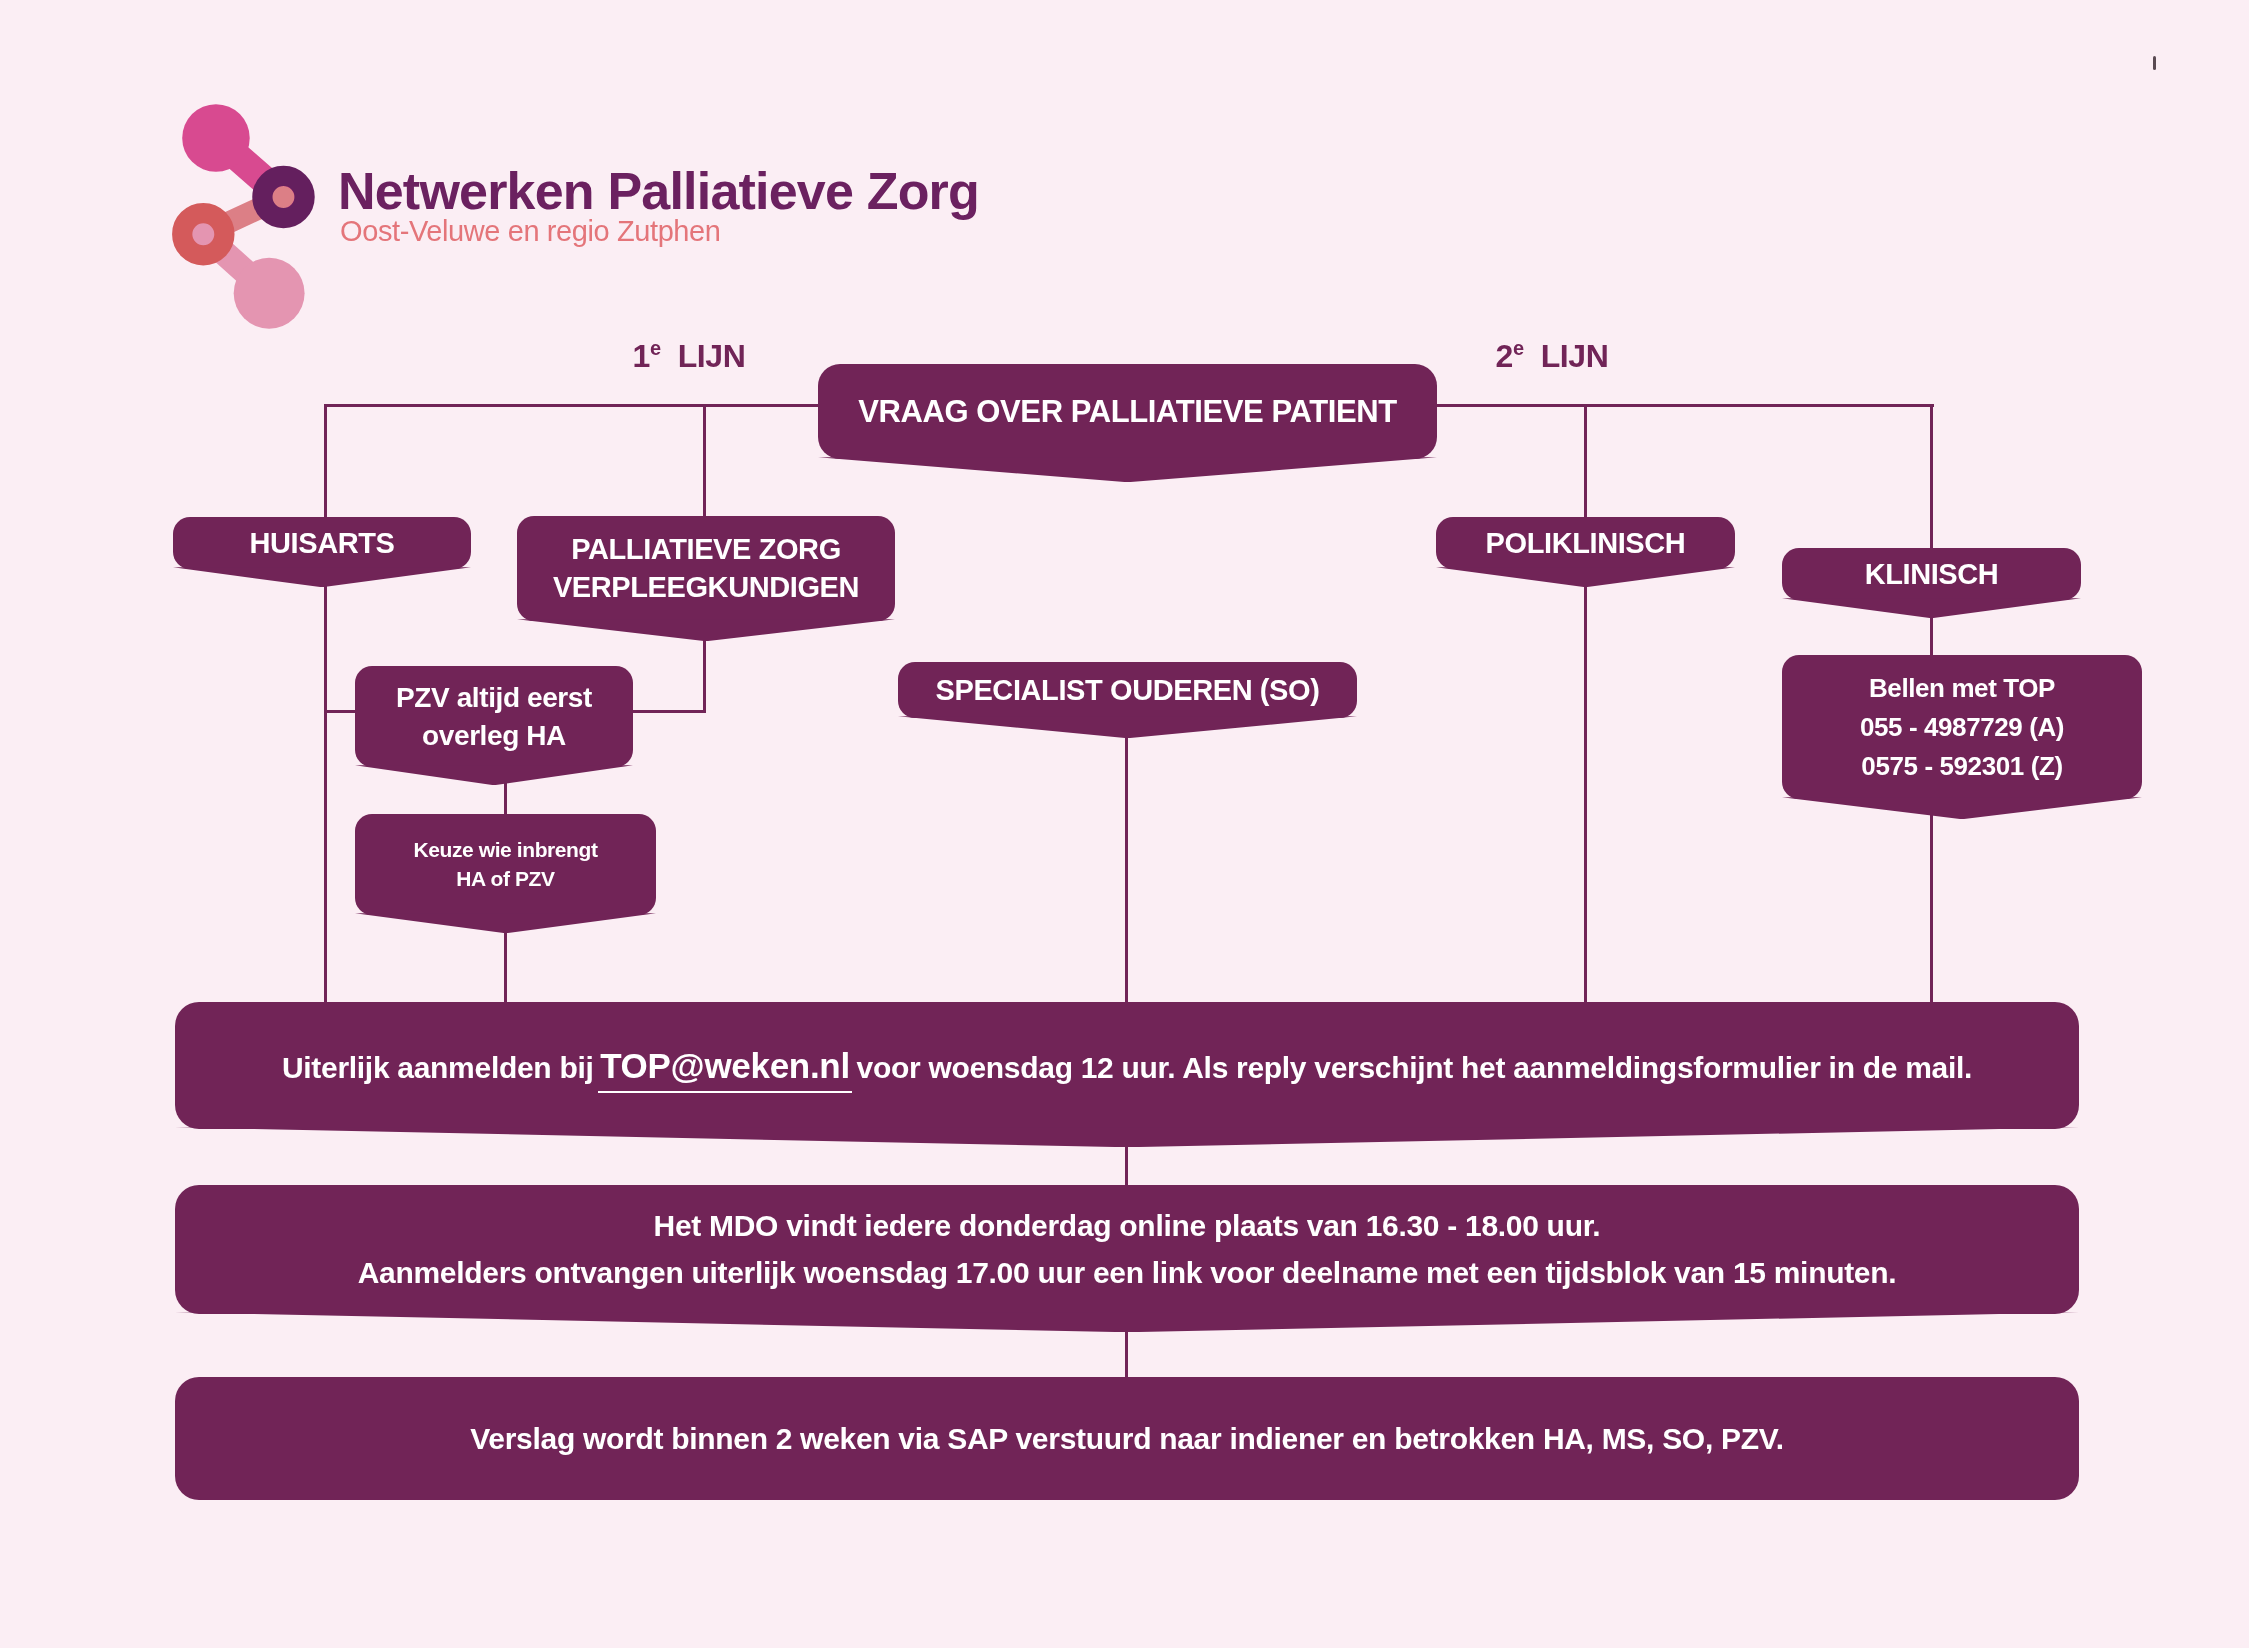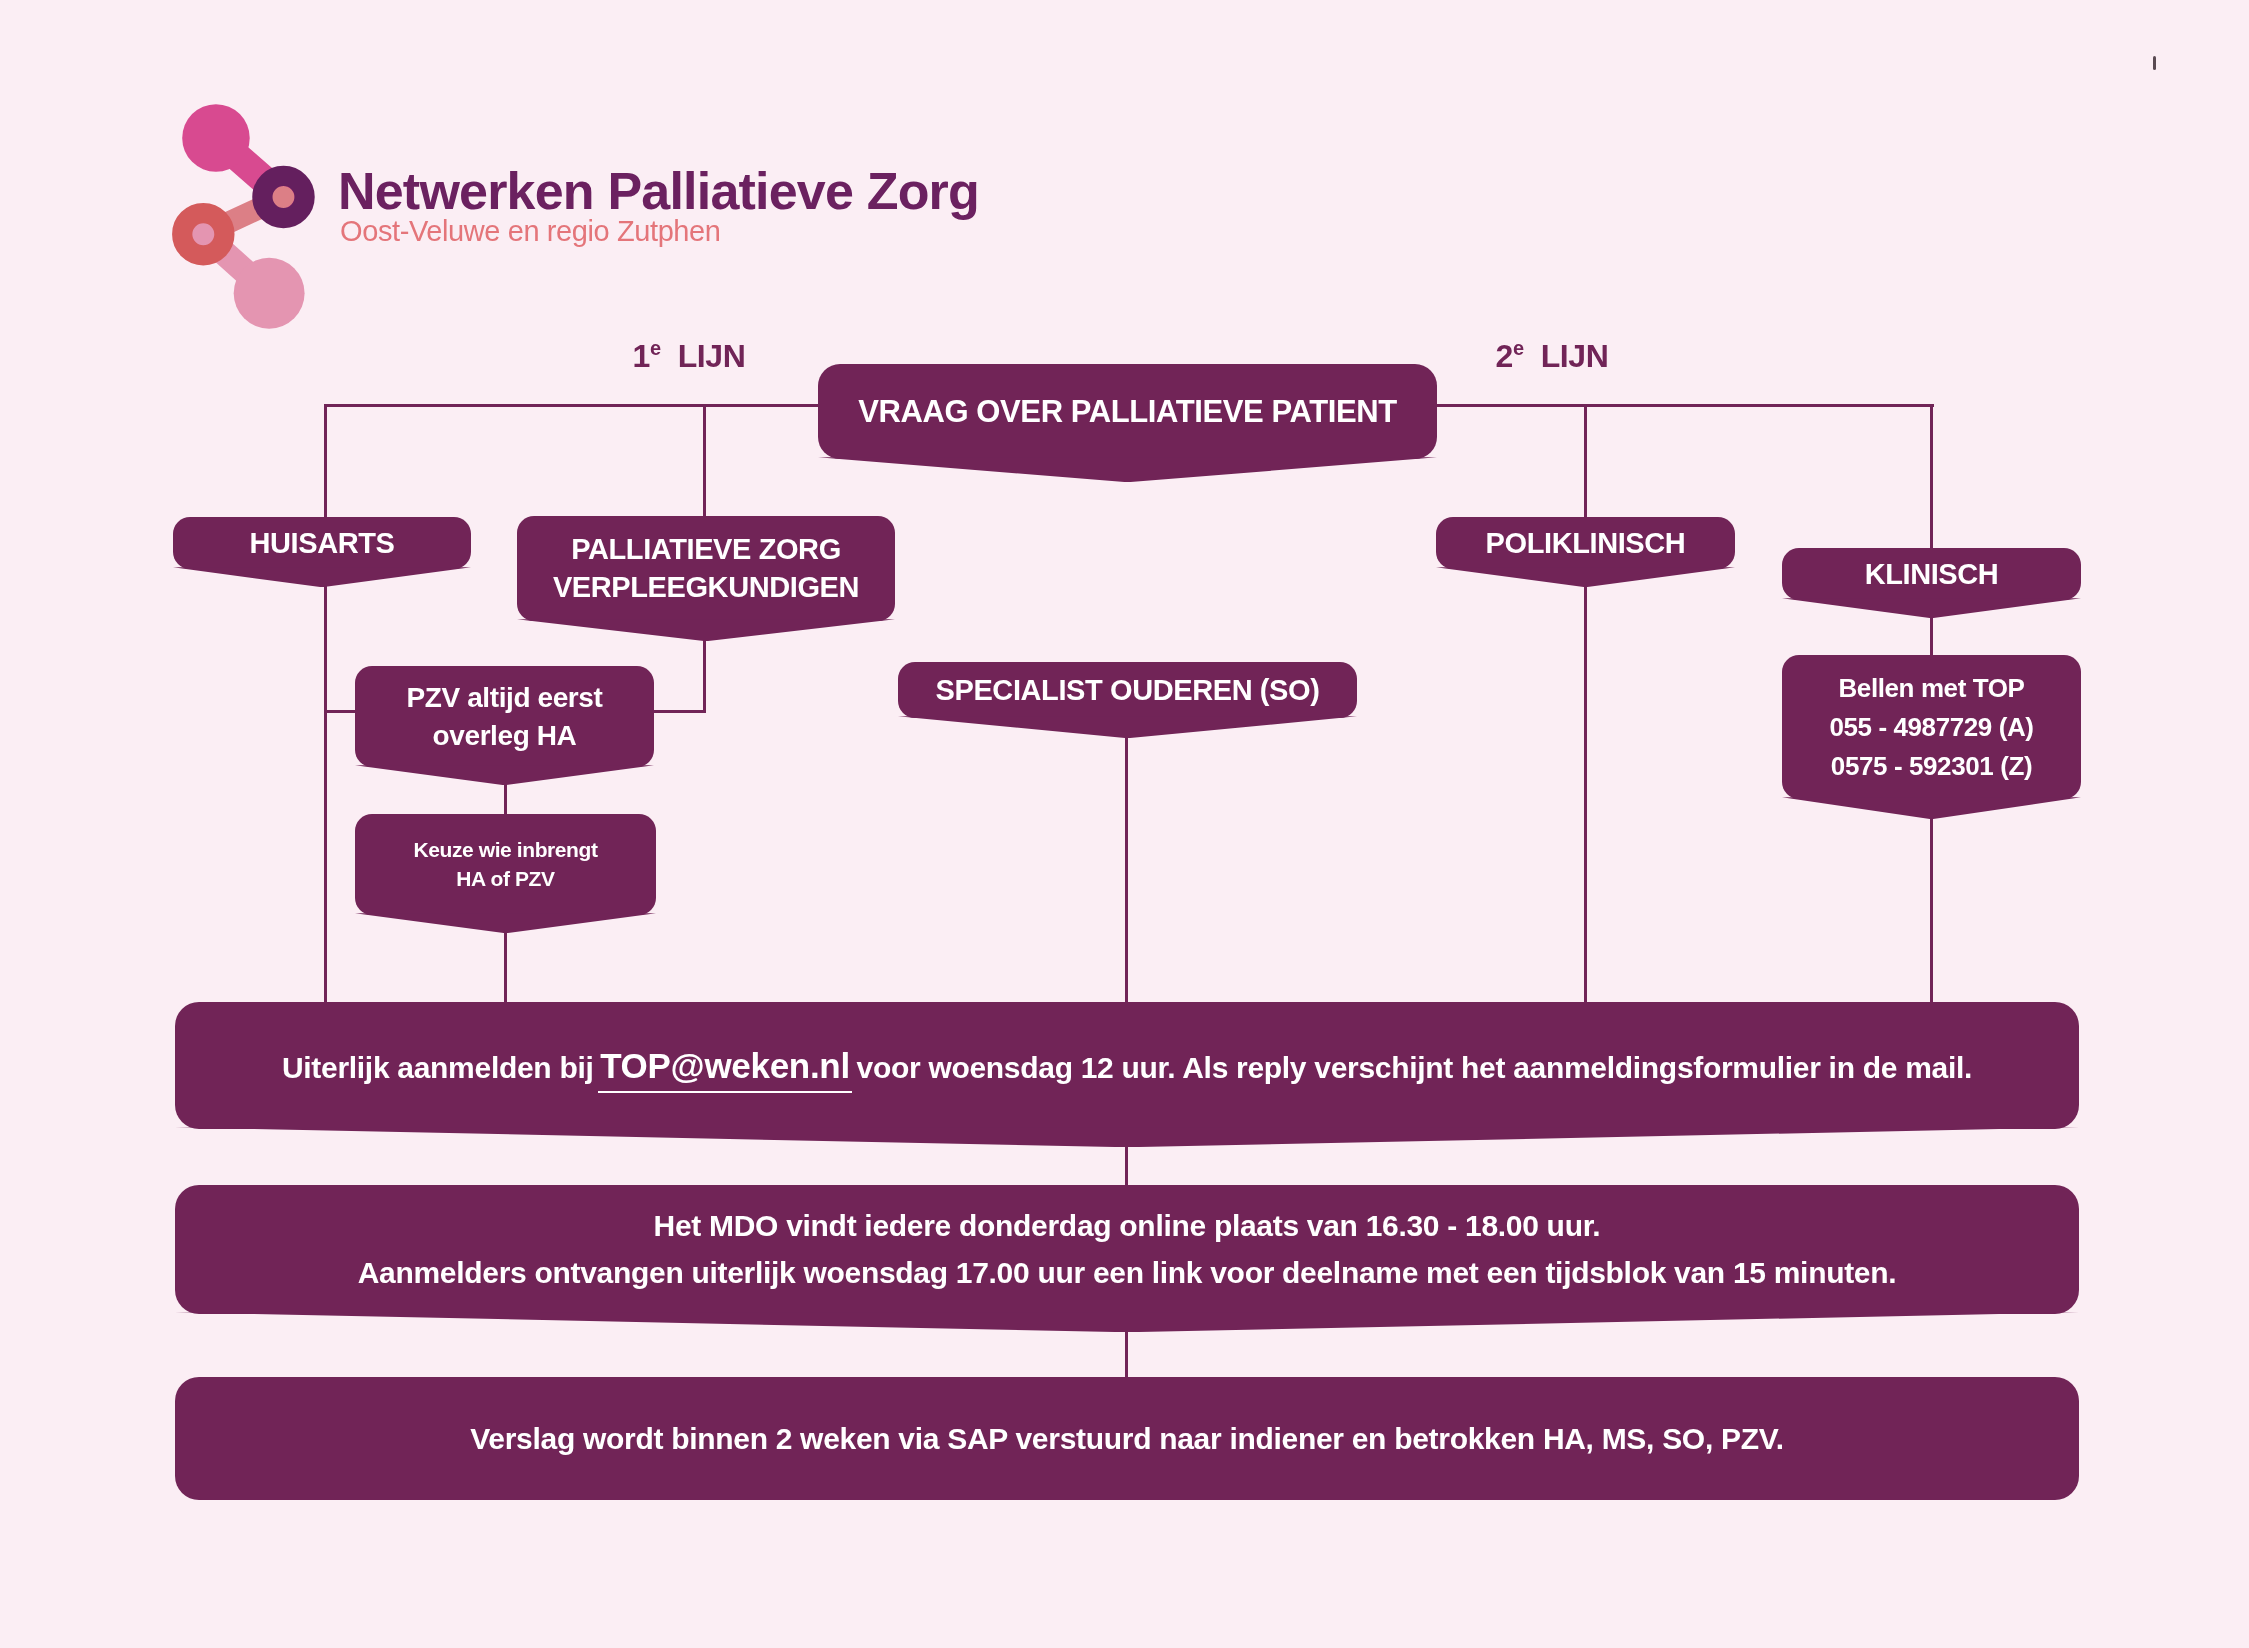--- a/index.html
+++ b/index.html
@@ -37,27 +37,27 @@
   .n-vraag    .node-body{height:95px;font-size:31px;border-radius:22px;}
   .n-vraag    .node-tail{height:25px;}
   .n-huisarts{left:173px;  top:517px;  width:298px;}
   .n-pzvvpk  {left:517px;  top:516px;  width:378px;}
   .n-poli    {left:1436px; top:517px;  width:299px;}
   .n-klin    {left:1782px; top:548px;  width:299px;}
   .n-huisarts .node-body,.n-poli .node-body,.n-klin .node-body{height:52px;font-size:29px;}
   .n-huisarts .node-tail,.n-poli .node-tail,.n-klin .node-tail{height:20px;}
   .n-pzvvpk   .node-body{height:105px;font-size:29px;line-height:1.3;}
   .n-pzvvpk   .node-tail{height:22px;}
-  .n-overleg {left:355px;  top:666px;  width:299px;}
+  .n-overleg {left:355px;  top:666px;  width:278px;}
   .n-overleg  .node-body{height:101px;font-size:28px;line-height:1.35;}
   .n-overleg  .node-tail{height:20px;}
   .n-so      {left:898px; top:662px;  width:459px;}
   .n-so       .node-body{height:56px;font-size:29px;}
   .n-so       .node-tail{height:22px;}
-  .n-bellen  {left:1782px; top:655px;  width:299px;}
+  .n-bellen  {left:1782px; top:655px;  width:360px;}
   .n-bellen   .node-body{height:144px;font-size:26px;line-height:1.5;}
   .n-bellen   .node-tail{height:22px;}
   .n-keuze   {left:355px;  top:814px;  width:301px;}
   .n-keuze    .node-body{height:101px;font-size:21px;line-height:1.35;}
   .n-keuze    .node-tail{height:20px;}
   
   .n-banner1 {left:175px;  top:1002px; width:1904px;}
   .n-banner2 {left:175px;  top:1185px; width:1904px;}
   .n-banner3 {left:175px;  top:1377px; width:1904px;}
   .n-banner1 .node-body,.n-banner2 .node-body,.n-banner3 .node-body{

